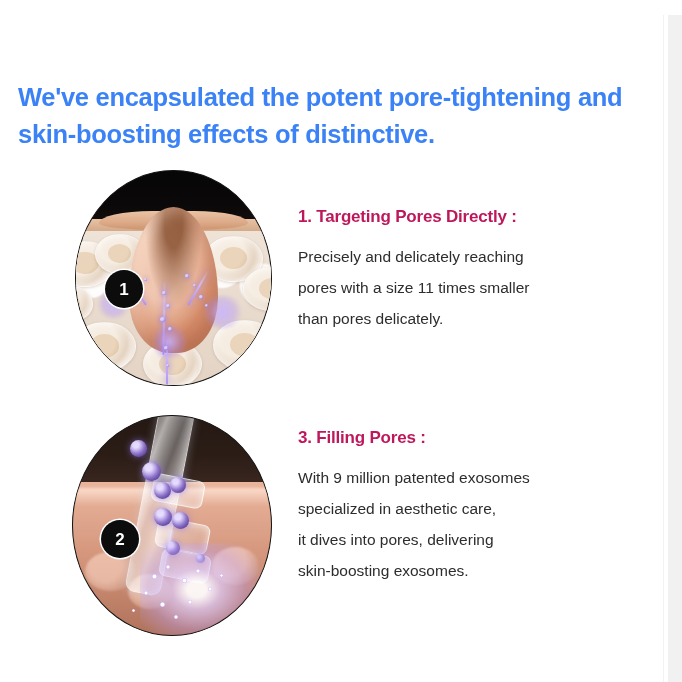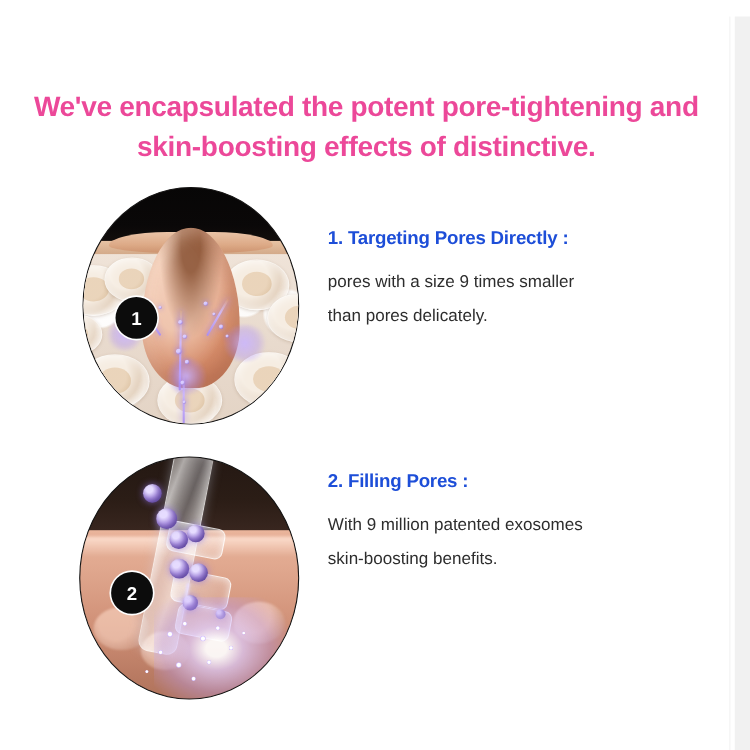--- a/index.html
+++ b/index.html
@@ -25,26 +25,26 @@
     background: #ffffff;
     overflow: hidden;
   }
 
   
   .headline {
     position: absolute;
     left: 18px;
     top: 62px;
     width: 630px;
-    text-align: center;
+    text-align: left;
     font-size: 25.5px;
     font-weight: bold;
     line-height: 37px;
     letter-spacing: -0.3px;
-    color: #ec4899;
+    color: #3b82f6;
   }
   .headline .l2 { display: block; }
 
   
   .row { position: absolute; left: 0; width: 663px; }
   #row-1 { top: 170px; height: 216px; }
   #row-2 { top: 415px; height: 221px; }
 
   
   .media-wrap {
@@ -229,21 +229,21 @@
   #badge-2 { left: 29px; top: 105px; }
 
   
   .text-block { position: absolute; left: 298px; width: 340px; }
   #text-1 { top: 36px; }
   #text-2 { top: 12px; }
 
   .item-title {
     font-size: 17px;
     font-weight: bold;
-    color: #1d4ed8;
+    color: #be185d;
     letter-spacing: -0.2px;
     margin: 0 0 14px 0;
     line-height: 1.25;
   }
   .item-body {
     font-size: 15.5px;
     font-weight: normal;
     color: #2d2d2d;
     line-height: 31px;
     margin: 0;
@@ -334,21 +334,22 @@
         <div class="i1-dot" style="left:47%;top:73%;width:4px;height:4px;"></div>
         <div class="i1-dot" style="left:45%;top:82%;width:4px;height:4px;"></div>
         <div class="i1-dot" style="left:46%;top:90%;width:3px;height:3px;"></div>
       </div>
       <div class="badge" id="badge-1">1</div>
     </div>
 
     <div class="text-block" id="text-1">
       <h2 class="item-title">1. Targeting Pores Directly :</h2>
       <p class="item-body">
-        <span>pores with a size 9 times smaller</span>
+        <span>Precisely and delicately reaching</span>
+        <span>pores with a size 11 times smaller</span>
         <span>than pores delicately.</span>
       </p>
     </div>
   </div>
 
   <div class="row" id="row-2">
 
     <div class="media-wrap" id="media-2">
       <div class="circle">
         <div class="i2-dark"></div>
@@ -385,24 +386,26 @@
         <div class="i2-spark" style="left:58%;top:84%;width:4px;height:4px;"></div>
         <div class="i2-spark" style="left:68%;top:78%;width:4px;height:4px;"></div>
         <div class="i2-spark" style="left:74%;top:72%;width:3px;height:3px;"></div>
         <div class="i2-spark" style="left:30%;top:88%;width:3px;height:3px;"></div>
         <div class="i2-spark" style="left:51%;top:91%;width:4px;height:4px;"></div>
       </div>
       <div class="badge" id="badge-2">2</div>
     </div>
 
     <div class="text-block" id="text-2">
-      <h2 class="item-title">2. Filling Pores :</h2>
+      <h2 class="item-title">3. Filling Pores :</h2>
       <p class="item-body">
         <span>With 9 million patented exosomes</span>
-        <span>skin-boosting benefits.</span>
+        <span>specialized in aesthetic care,</span>
+        <span>it dives into pores, delivering</span>
+        <span>skin-boosting exosomes.</span>
       </p>
     </div>
   </div>
 
 </div>
 
 <div class="rail-divider"></div>
 <div class="scrollbar-track"></div>
 
 </body></html>

